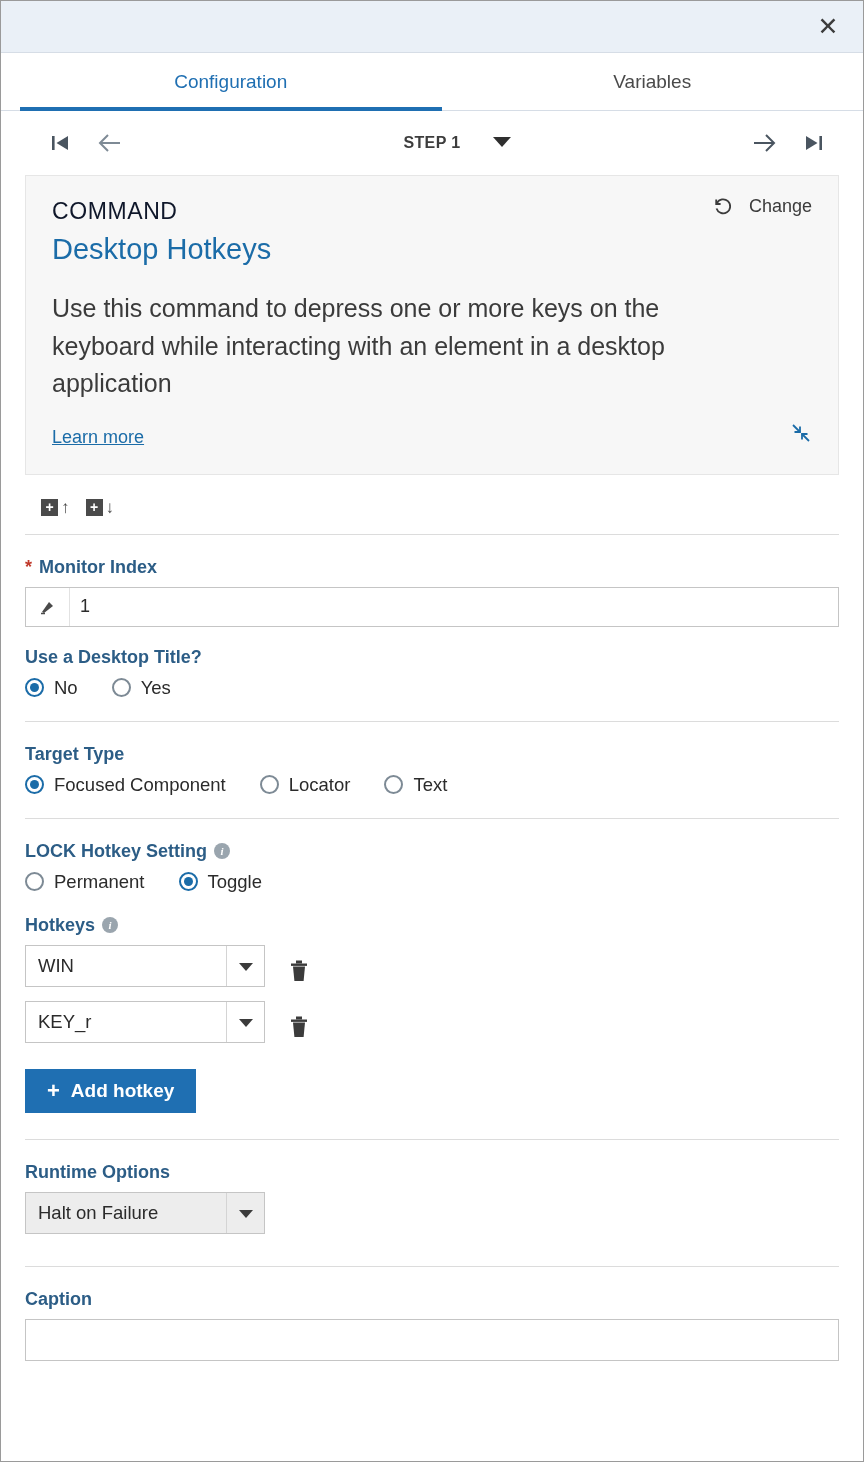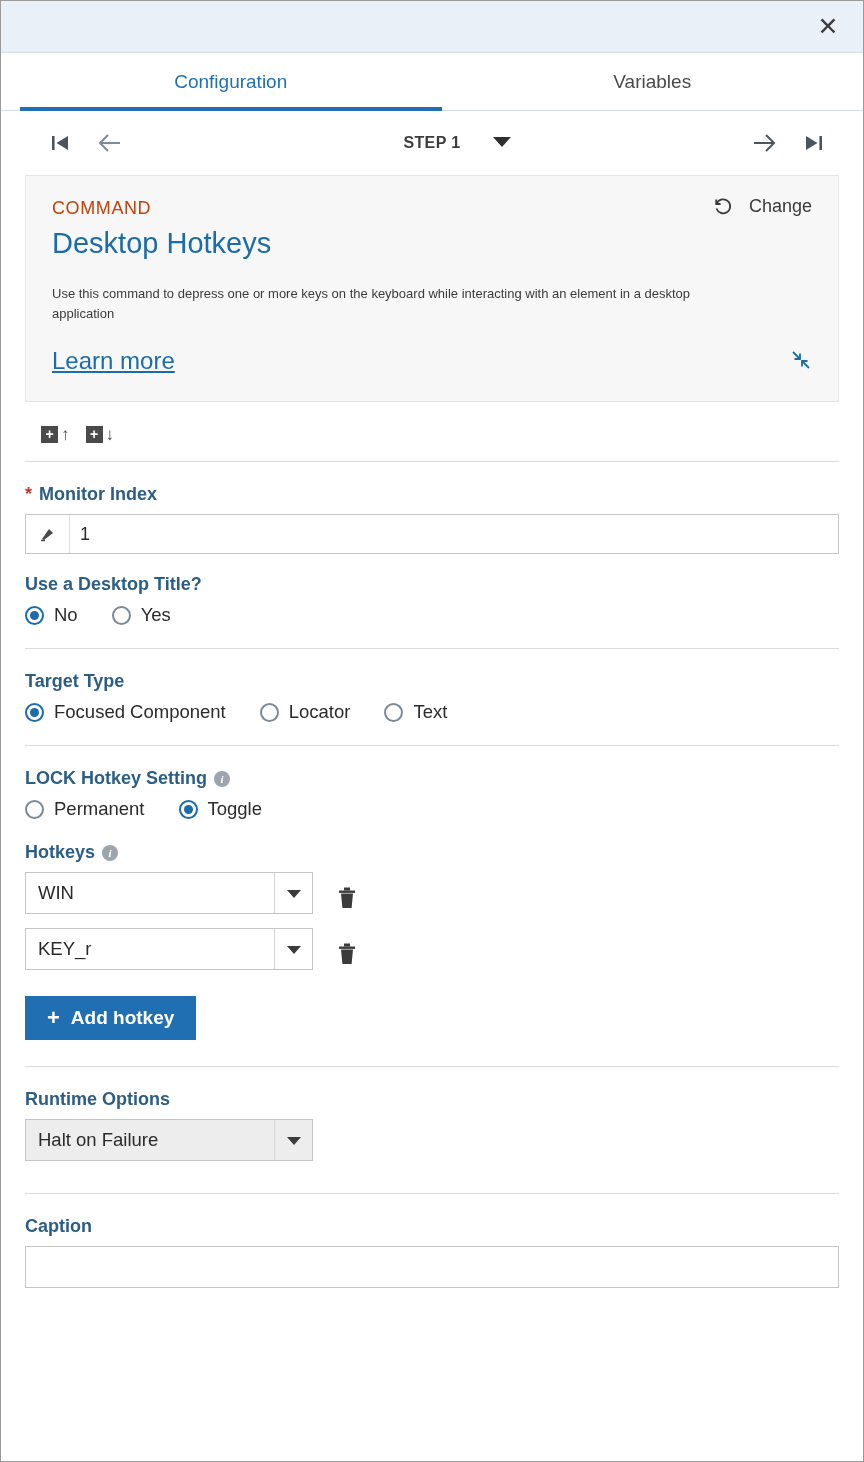--- a/index.html
+++ b/index.html
@@ -114,40 +114,40 @@
 
   
   .cmd-card {
     background: #f7f7f7;
     border: 1px solid #e6e6e6;
     padding: 22px 26px 26px 26px;
     position: relative;
     margin-bottom: 18px;
   }
   .cmd-kicker {
-    font-size: 18px;
+    font-size: 23px;
     letter-spacing: .6px;
-    color: #c2410c;
+    color: #0f172a;
     margin-bottom: 8px;
   }
   .cmd-title {
     font-size: 29px;
     color: #1b6ca8;
     margin: 0 0 24px 0;
     font-weight: normal;
   }
   .cmd-desc {
-    font-size: 13px;
+    font-size: 25px;
     color: #3b3b3b;
     line-height: 1.5;
     max-width: 700px;
     margin-bottom: 24px;
   }
   .learn-more {
-    font-size: 24px;
+    font-size: 18px;
     color: #1b6ca8;
     text-decoration: underline;
     cursor: pointer;
   }
   .change-btn {
     position: absolute;
     top: 20px; right: 26px;
     display: flex; align-items: center; gap: 16px;
     font-size: 18px;
     color: #3b3b3b;
@@ -257,21 +257,21 @@
     content: "";
     position: absolute;
     left: 3px; top: 3px;
     width: 9px; height: 9px;
     border-radius: 50%;
     background: #1b6ca8;
   }
 
   .sel-wrap {
     position: relative;
-    width: 288px;
+    width: 240px;
     height: 42px;
     border: 1px solid #c5c5c5;
     background: #fff;
     display: flex; align-items: center;
     padding: 0 40px 0 12px;
     font-size: 18.5px;
     color: #2b2b2b;
     margin-bottom: 14px;
     cursor: pointer;
   }

